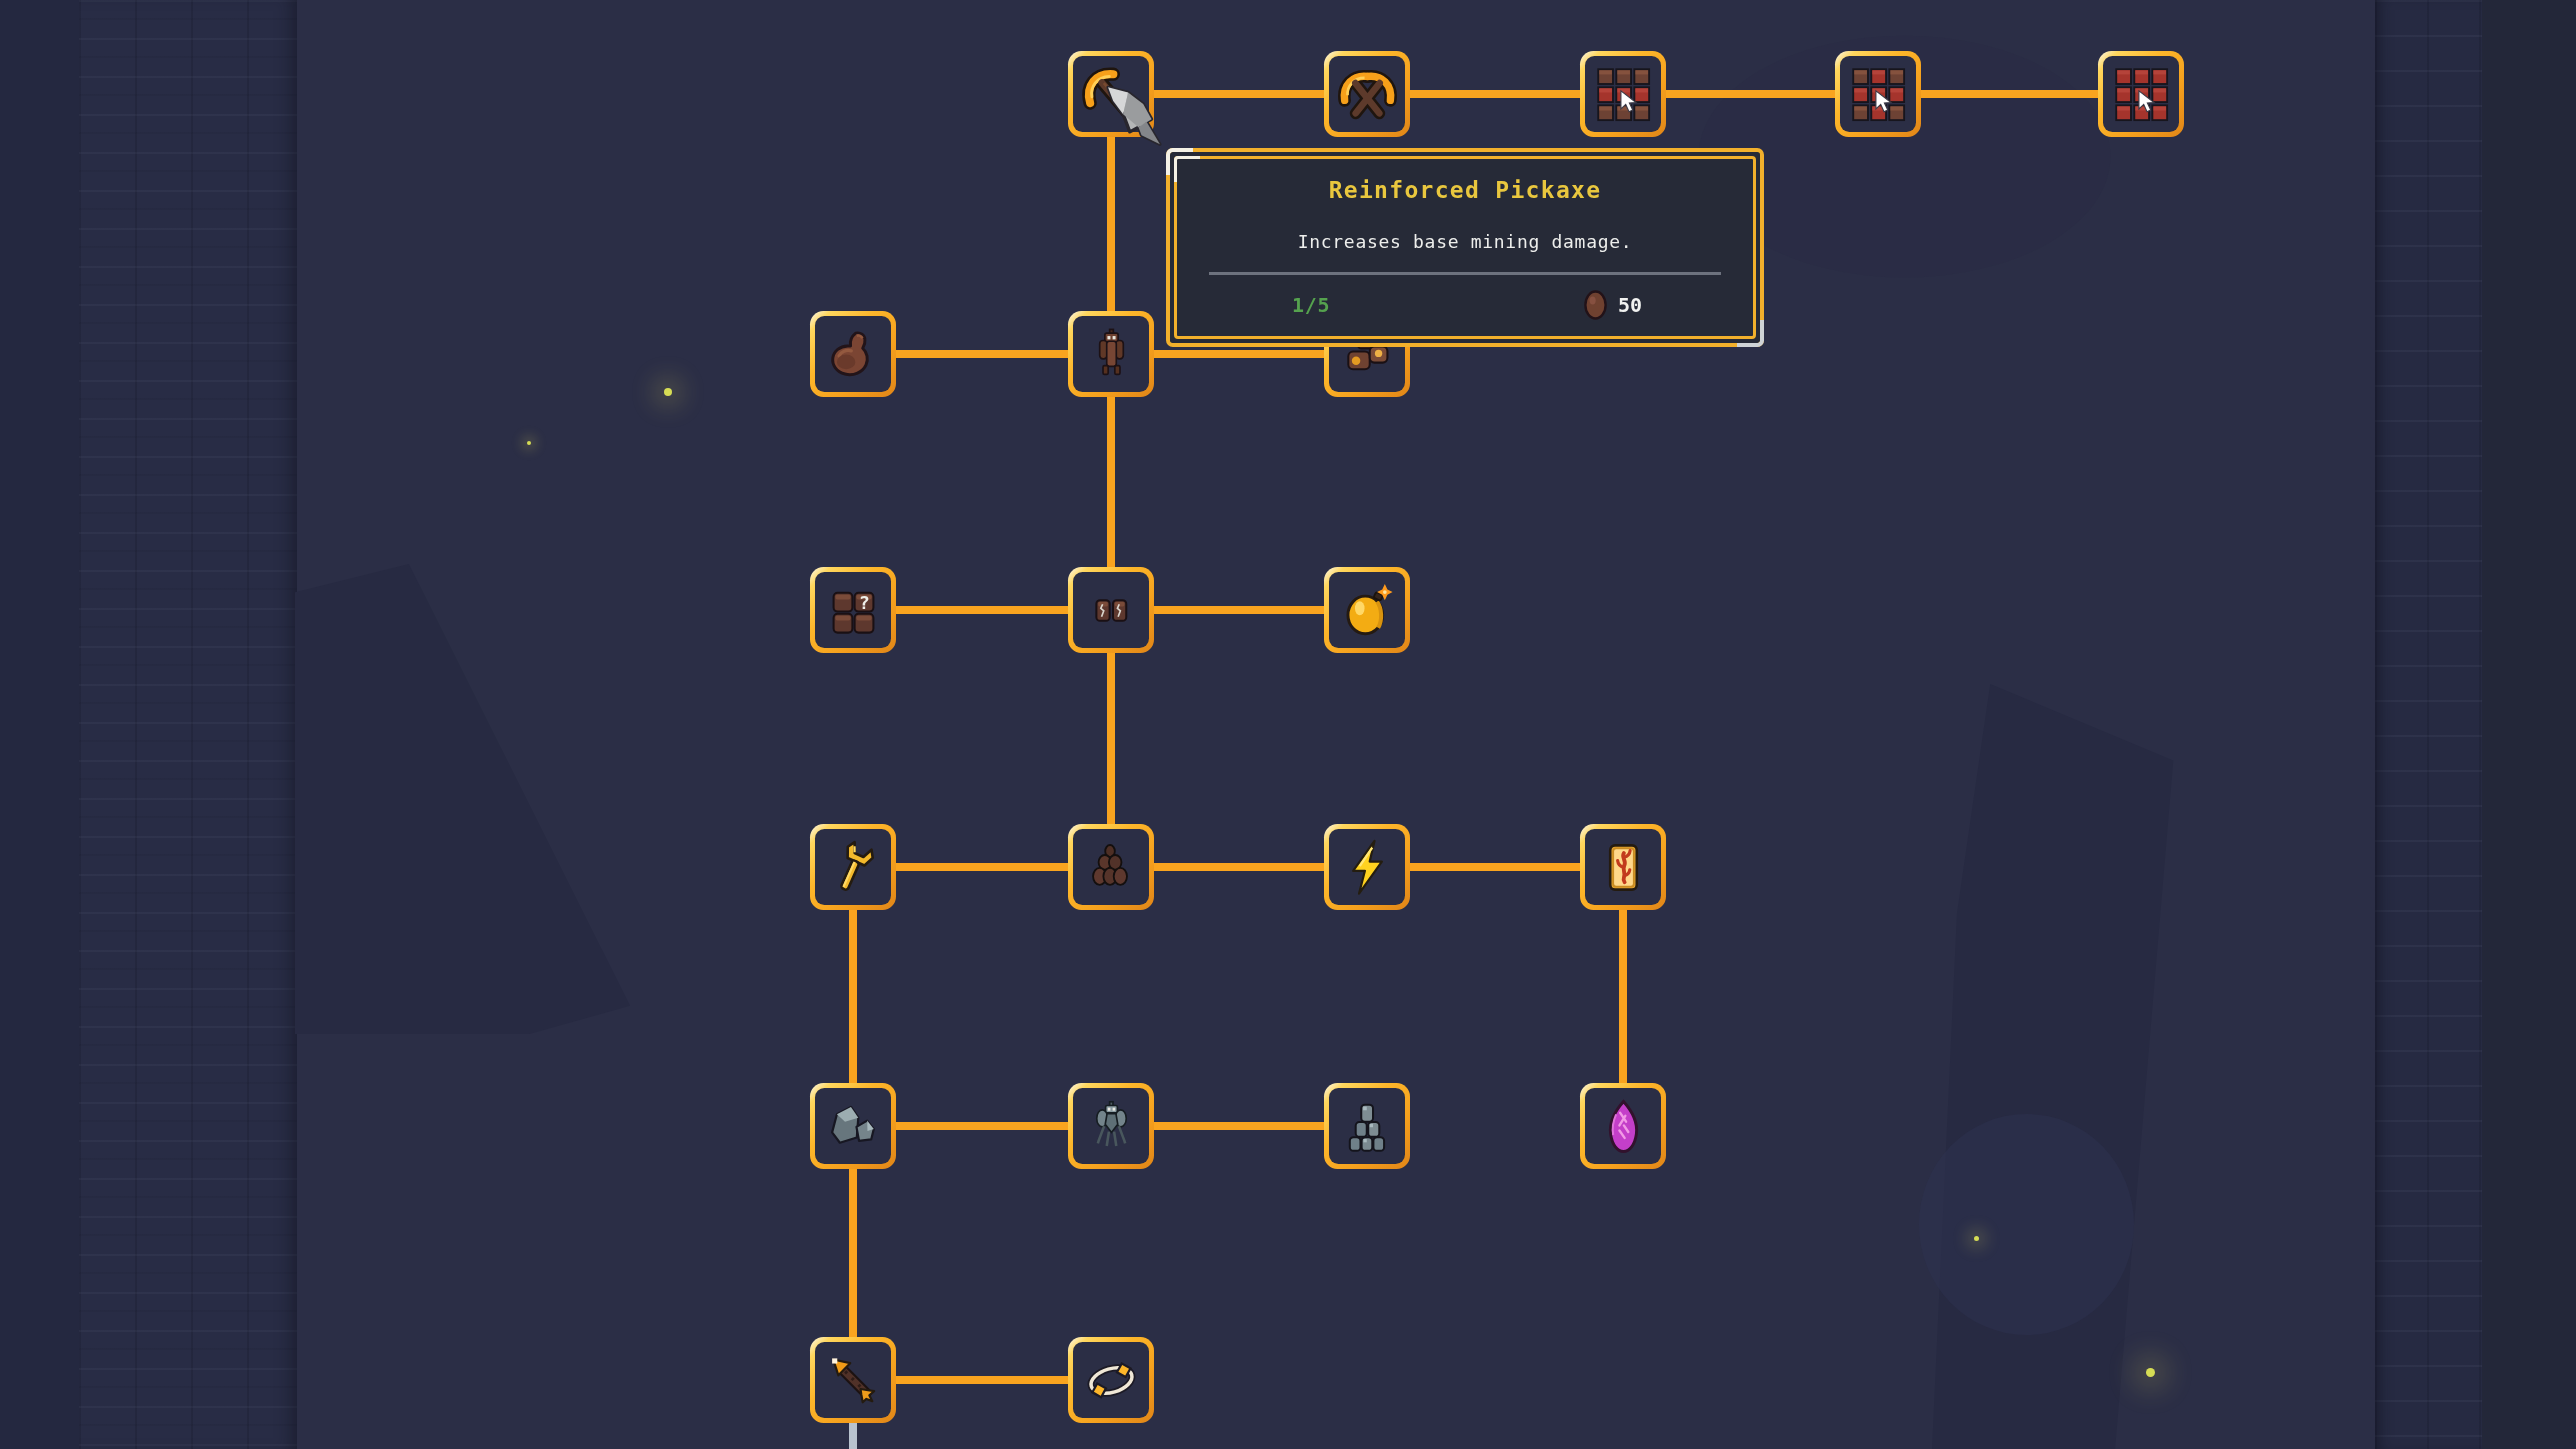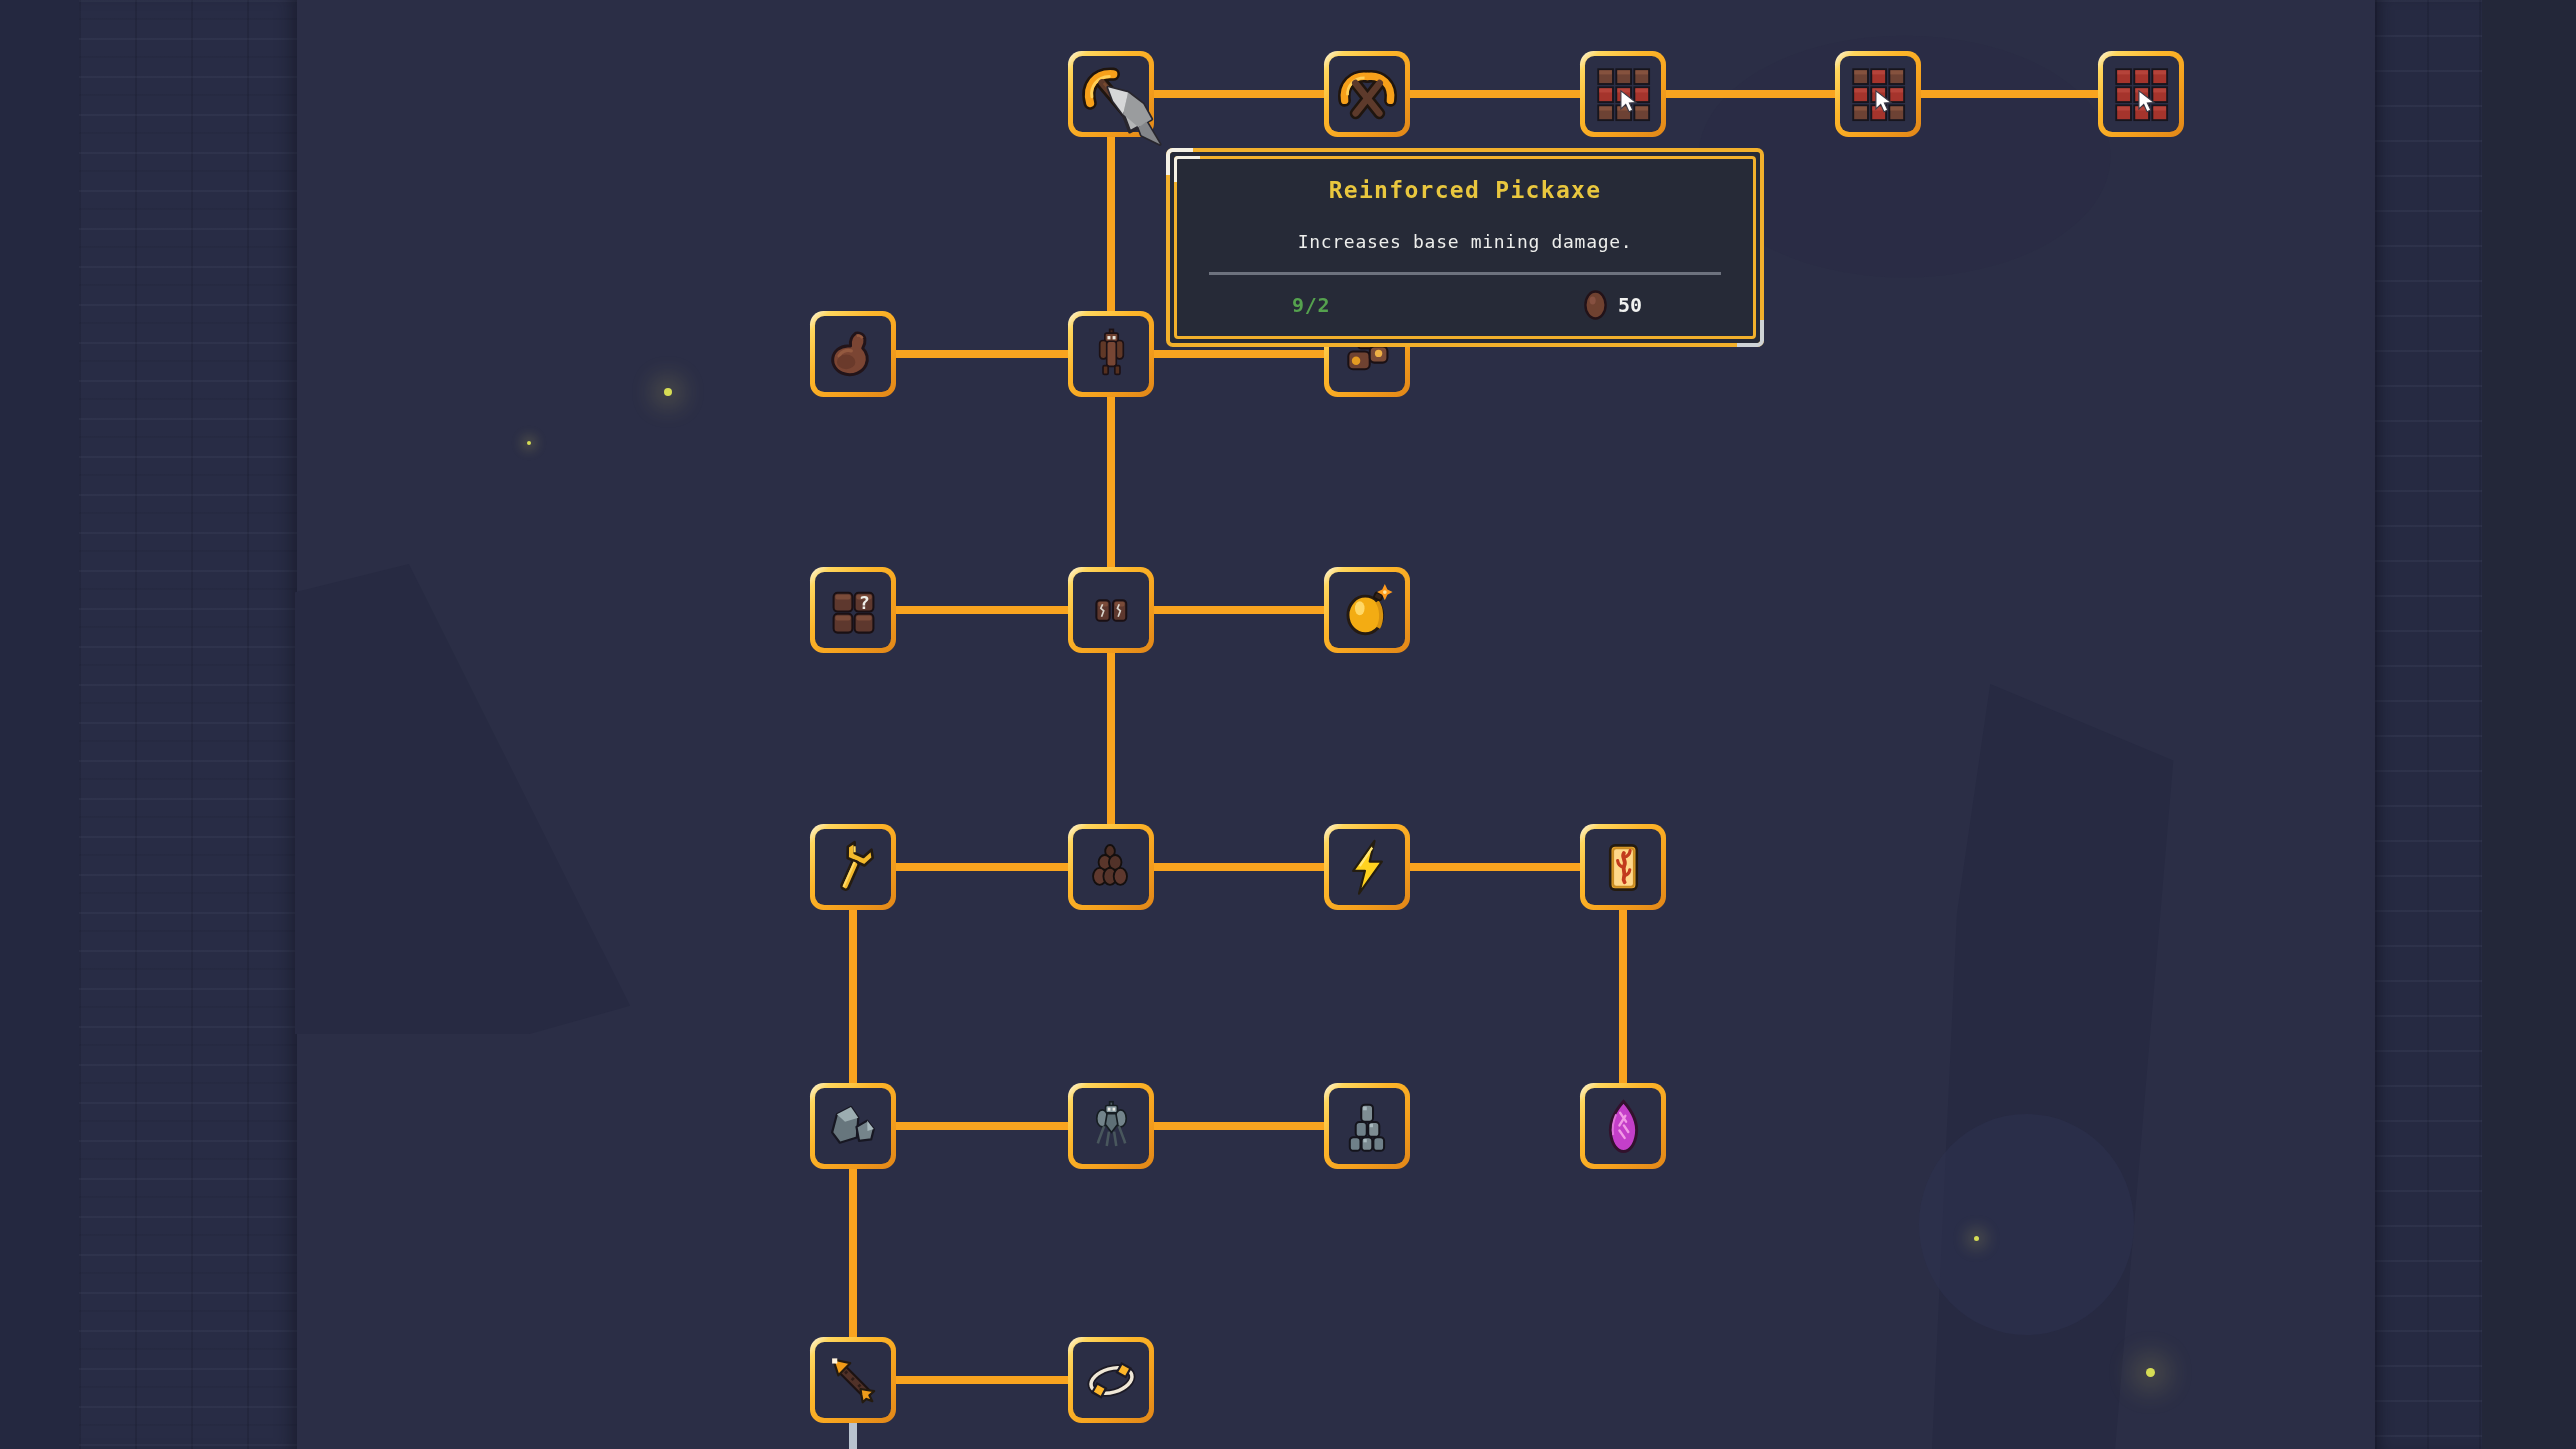--- a/index.html
+++ b/index.html
@@ -256,21 +256,21 @@
 
   <div id="tooltip">
     <span class="tt-c tl-outer"></span>
     <span class="tt-c br-outer"></span>
     <div id="tooltip-inner">
       <span class="tt-c tl-inner"></span>
       <div class="tt-title">Reinforced Pickaxe</div>
       <div class="tt-desc">Increases base mining damage.</div>
       <div class="tt-divider"></div>
       <div class="tt-footer">
-        <span class="tt-progress">9/2</span>
+        <span class="tt-progress">1/5</span>
         <span class="tt-cost">
           <svg width="27" height="32" viewBox="0 0 16 19">
             <ellipse cx="8" cy="9.5" rx="6" ry="8" fill="#6f4130" stroke="#221218" stroke-width="1.4"></ellipse>
             <ellipse cx="6.3" cy="6.8" rx="1.8" ry="2.4" fill="#865040"></ellipse>
           </svg>
           <span class="tt-cost-value">50</span>
         </span>
       </div>
     </div>
   </div>

